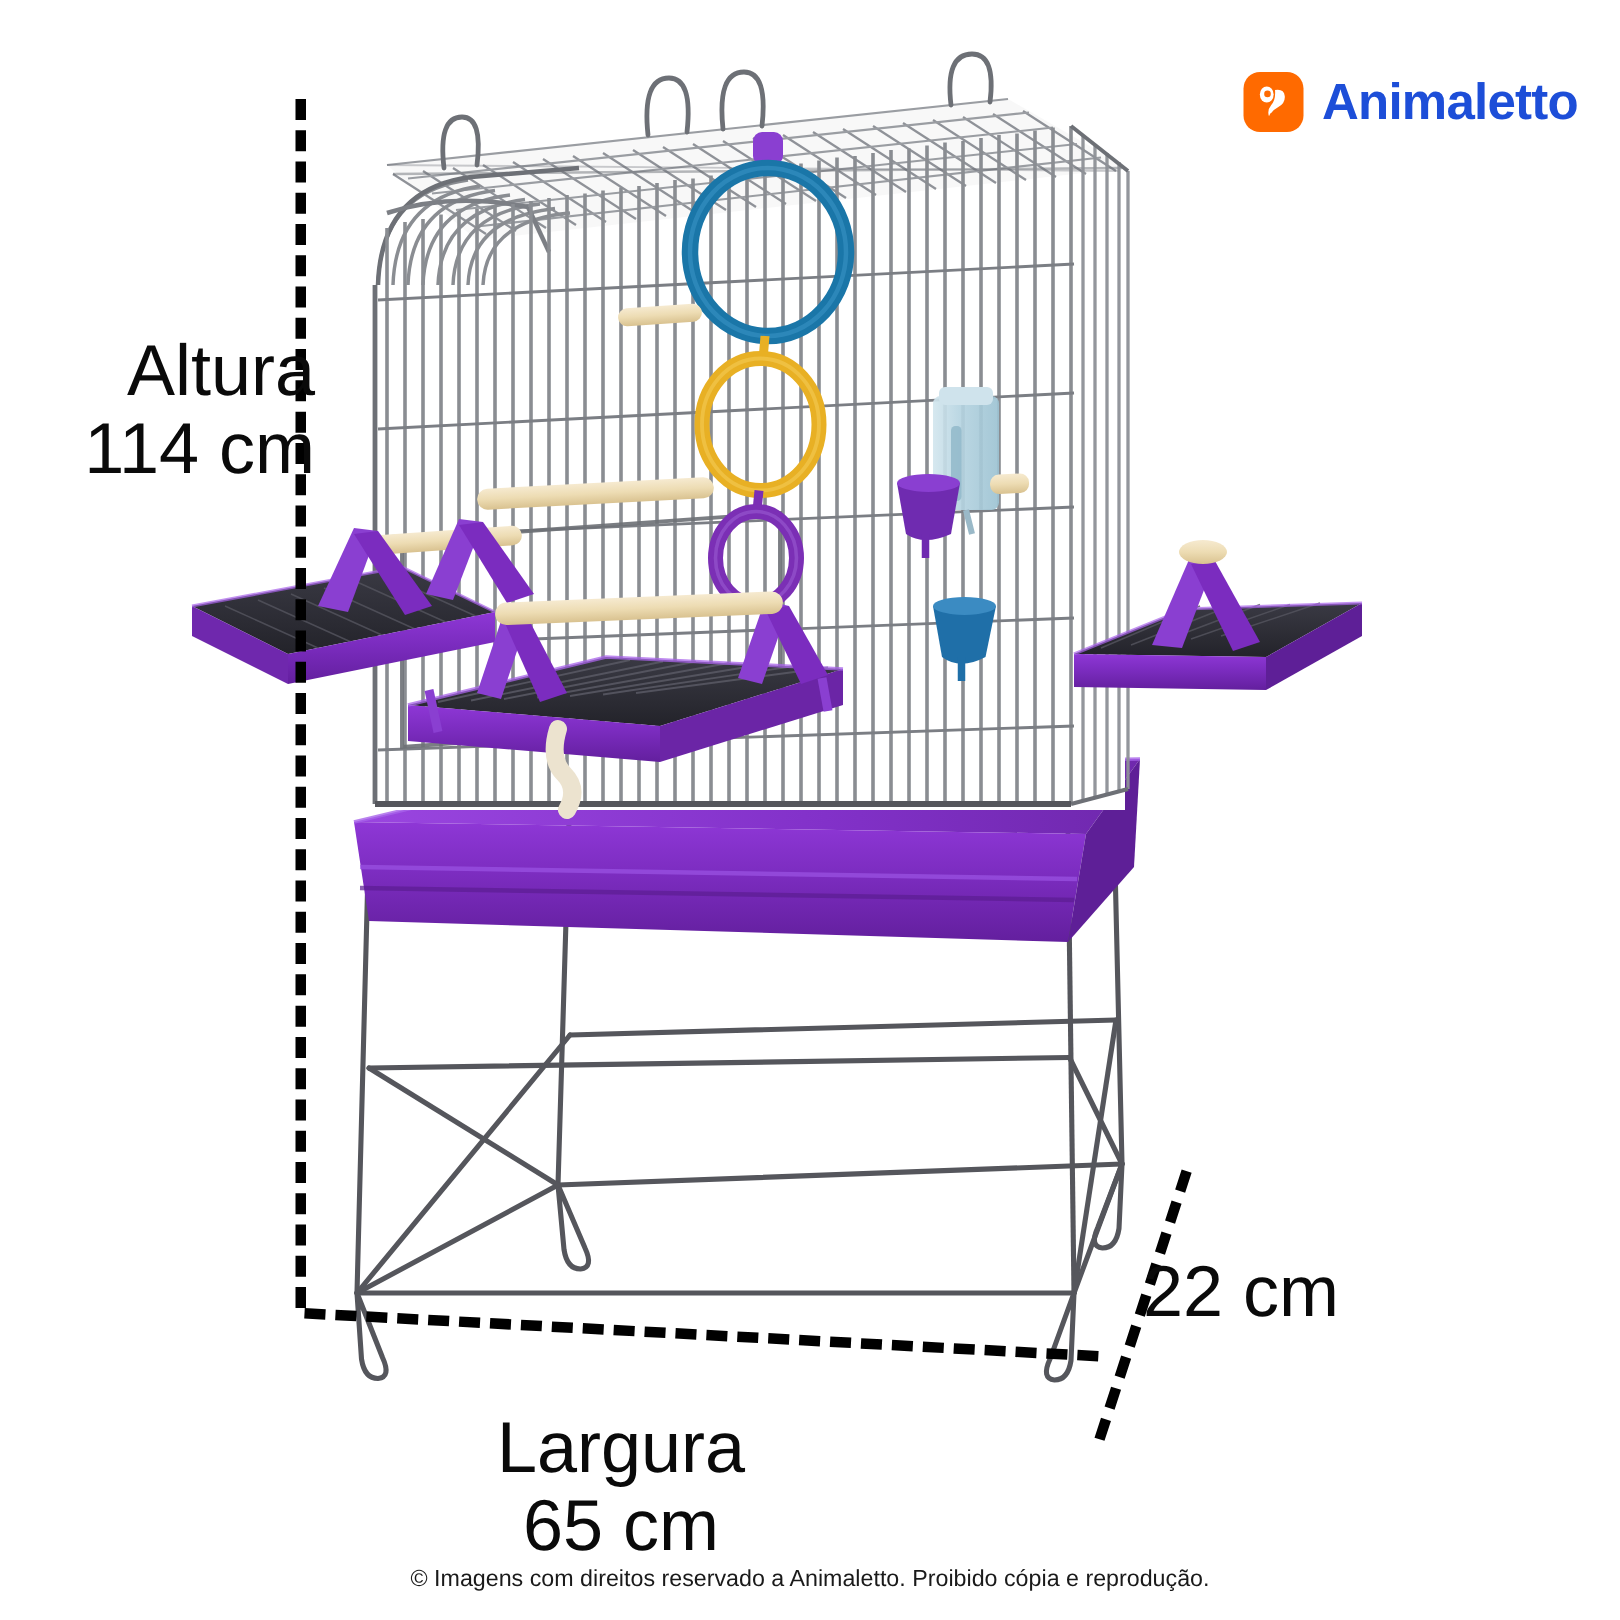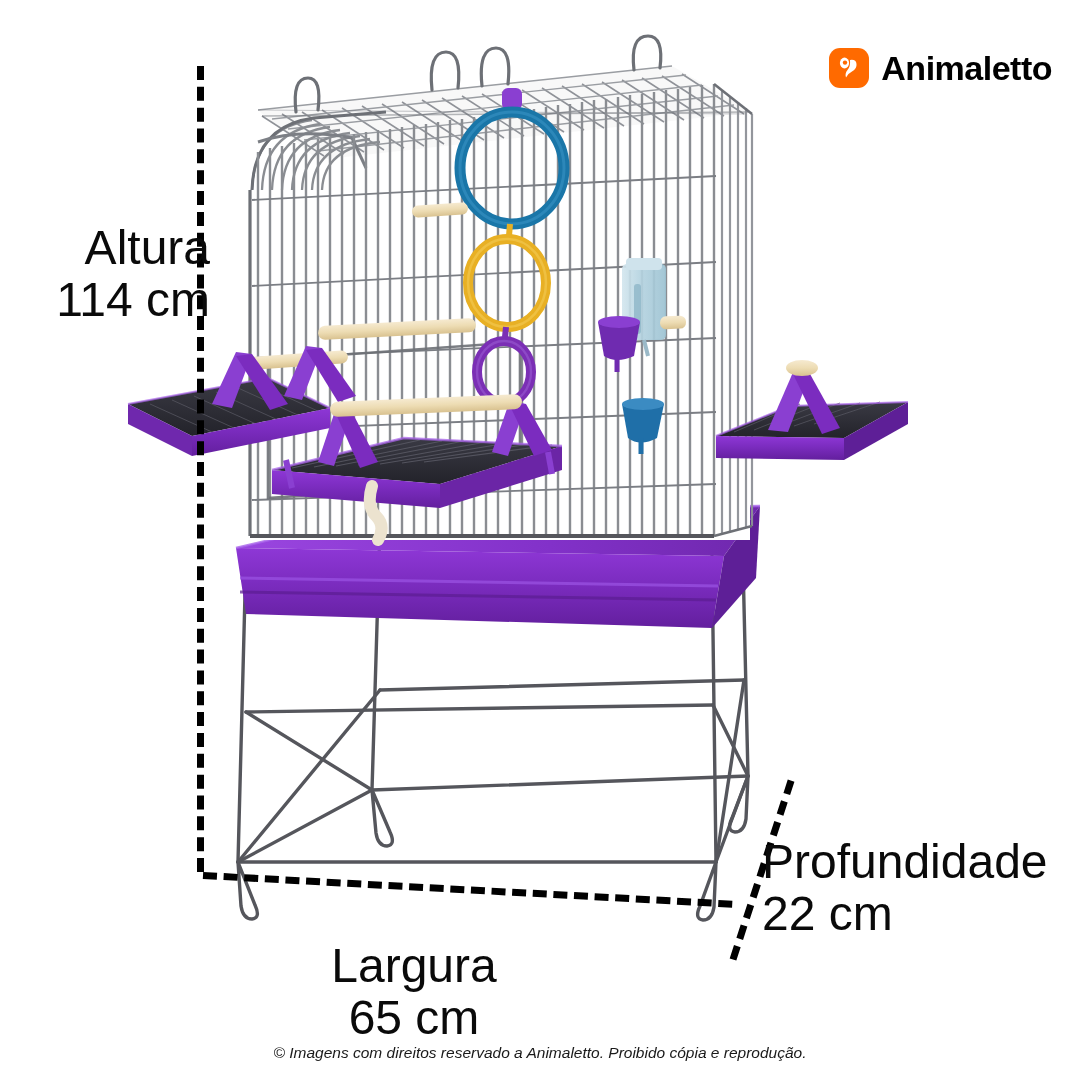--- a/index.html
+++ b/index.html
@@ -16,21 +16,21 @@
   .brand{
     position:absolute;right:28px;top:48px;
     display:flex;align-items:center;gap:12px;
   }
   .brand-mark{
     width:40px;height:40px;border-radius:11px;
     background:#ff6a00;position:relative;flex:0 0 auto;
   }
   .brand-mark svg{position:absolute;left:6px;top:6px;}
   .brand-name{
-    font-size:34px;font-weight:bold;color:#000000;
+    font-size:34px;font-weight:bold;color:#1d4ed8;
     letter-spacing:-0.5px;white-space:nowrap;
   }
 
   
   .dim-label{position:absolute;color:#0a0a0a;font-size:48px;line-height:1.08;font-weight:normal;}
   .dim-label .l2{display:block;}
   #label-altura{left:40px;top:222px;width:170px;text-align:right;}
   #label-largura{left:284px;top:940px;width:260px;text-align:center;}
   #label-profundidade{left:762px;top:836px;width:310px;text-align:left;}
 
@@ -39,21 +39,21 @@
     position:absolute;border-left:7px dashed #000;
   }
   #guide-height{left:197px;top:66px;height:806px;}
   .dash-line{position:absolute;height:0;border-top:7px dashed #000;transform-origin:0 50%;}
   #guide-width{left:203px;top:872px;width:530px;transform:rotate(3.1deg);}
   #guide-depth{left:733px;top:956px;width:188px;transform:rotate(-72deg);}
 
   
   .footer{
     position:absolute;left:0;right:0;bottom:18px;text-align:center;
-    font-size:15.5px;font-style:italic;color:#1a1a1a;
+    font-size:15.5px;color:#1a1a1a;
   }
 
   
   #cage{position:absolute;left:0;top:0;width:1080px;height:1080px;}
   #cage svg{display:block;}
 </style>
 </head>
 <body>
 
 <div id="stage">
@@ -411,21 +411,20 @@
     <span>Altura</span>
     <span class="l2">114 cm</span>
   </div>
 
   <div class="dim-label" id="label-largura">
     <span>Largura</span>
     <span class="l2">65 cm</span>
   </div>
 
   <div class="dim-label" id="label-profundidade">
-    <span>Profundidade</span>
     <span class="l2">22 cm</span>
   </div>
 
   <div class="brand">
     <div class="brand-mark">
       <svg width="28" height="28" viewBox="0 0 28 28" xmlns="http://www.w3.org/2000/svg">
         <ellipse cx="9.5" cy="9" rx="4.6" ry="5.4" fill="#ffffff"></ellipse>
         <path d="M15 6 Q21 5 21.5 10 Q22 15 17 17.5 Q12.5 19.8 11 23.5 Q9.6 19.5 12.5 16 Q15.6 12.4 15 6 Z" fill="#ffffff"></path>
         <circle cx="10" cy="8.6" r="2.2" fill="#ff6a00"></circle>
       </svg>

